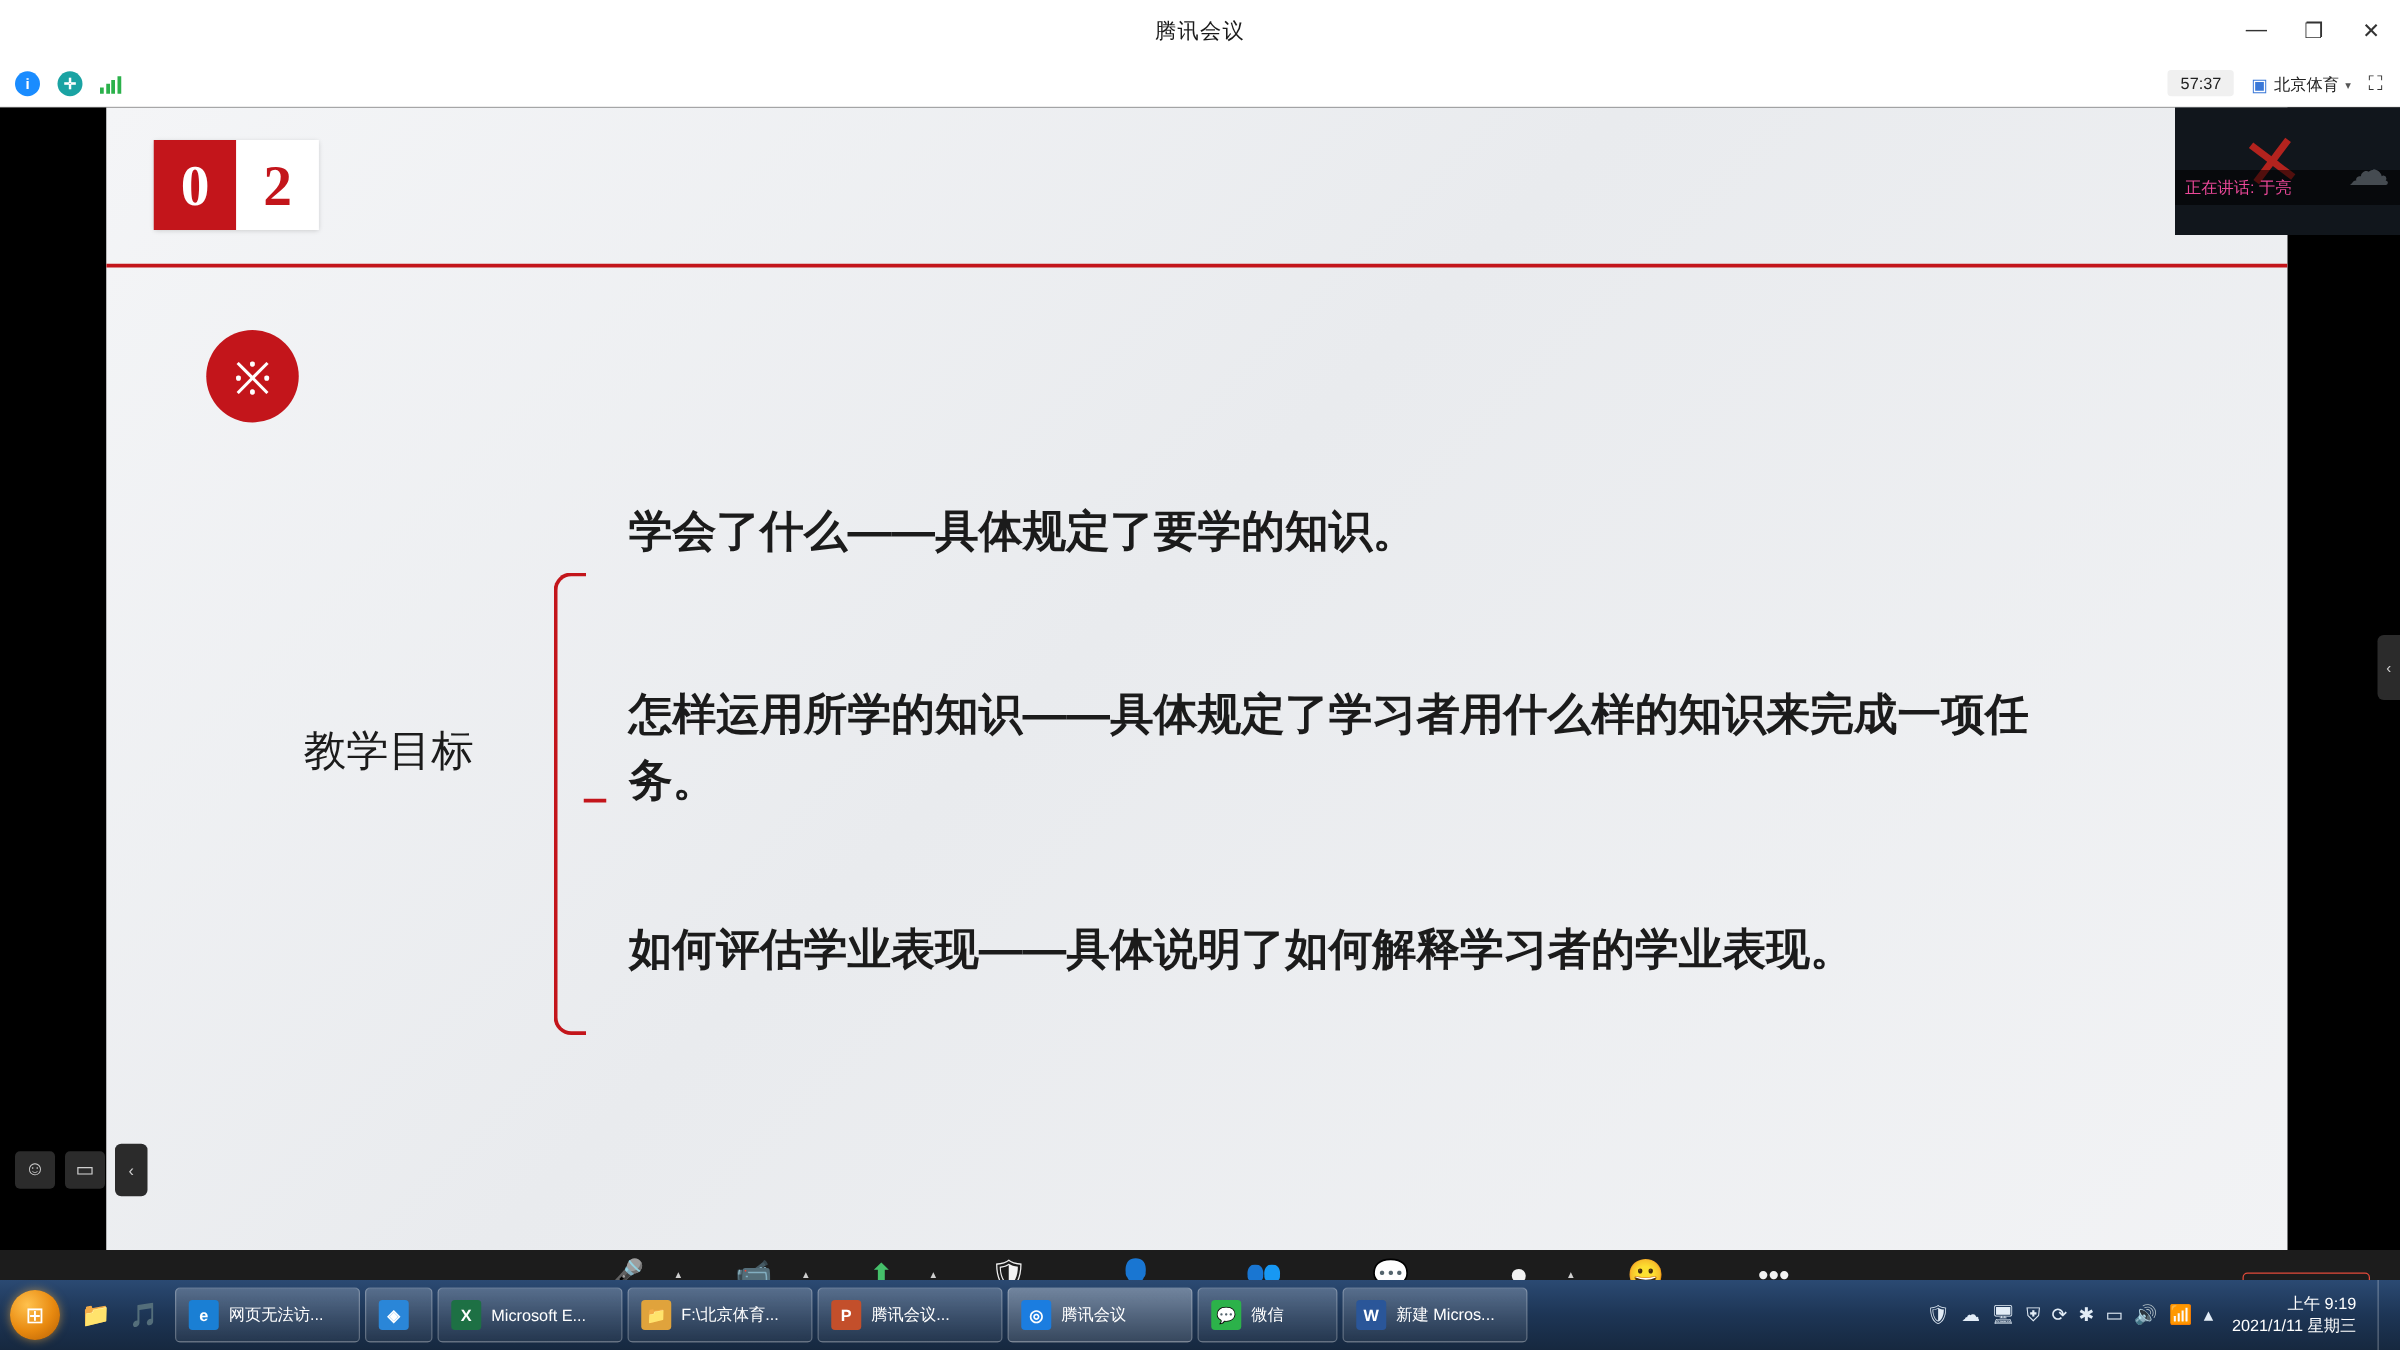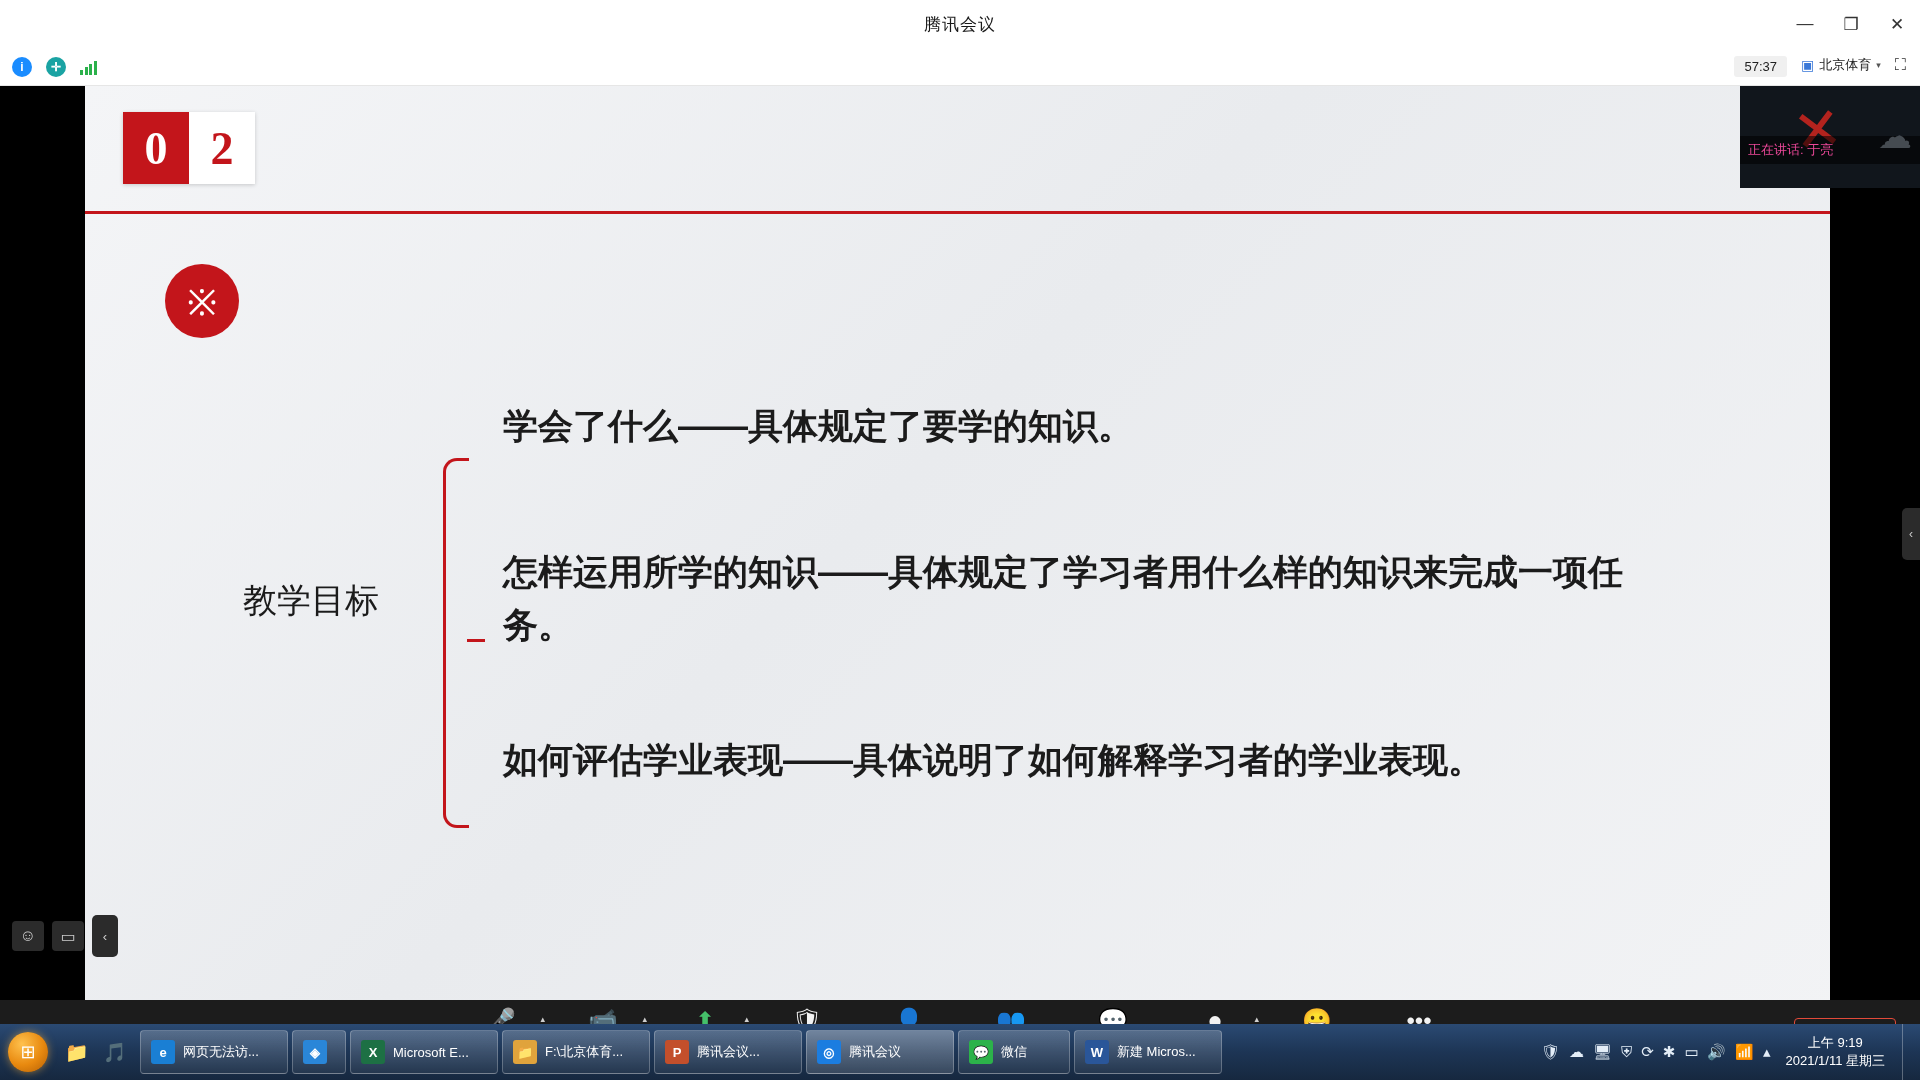--- a/index.html
+++ b/index.html
@@ -44,21 +44,21 @@
   .ico-info { background: #1a8cff; }
   .ico-shield { background: #1aa3a3; }
   .ico-signal { display: flex; align-items: flex-end; gap: 1.5px; height: 16px; }
   .ico-signal i { width: 3px; background: #2bb14b; display: block; }
   .ico-signal i:nth-child(1) { height: 5px; }
   .ico-signal i:nth-child(2) { height: 8px; }
   .ico-signal i:nth-child(3) { height: 11px; }
   .ico-signal i:nth-child(4) { height: 14px; }
 
   .subbar-right {
-    margin-left: auto; display: flex; align-items: flex-start; gap: 14px; padding-right: 14px; padding-left: 44px;
+    margin-left: auto; display: flex; align-items: flex-end; gap: 14px; padding-right: 14px; padding-left: 44px;
   }
   .timer-box {
     background: #f0f0f0; border-radius: 3px; padding: 3px 10px;
     font-size: 13px; color: #222;
   }
   .view-switch {
     display: flex; align-items: center; gap: 5px;
     font-size: 13px; color: #222;
   }
   .view-switch .glyph { color: #3a78d8; font-size: 14px; }
@@ -238,21 +238,21 @@
   .task .tico {
     width: 24px; height: 24px; border-radius: 3px;
     display: flex; align-items: center; justify-content: center;
     font-size: 13px; font-weight: bold; color: #fff;
   }
   .tray {
     margin-left: auto; display: flex; align-items: center; gap: 9px; padding-right: 8px;
     color: #e3edf7; font-size: 15px;
   }
   .clock {
-    text-align: center; color: #fff; font-size: 13px; line-height: 1.35;
+    text-align: right; color: #fff; font-size: 13px; line-height: 1.35;
     padding: 0 8px 0 6px; min-width: 104px;
   }
   .show-desktop {
     width: 10px; height: 56px; border-left: 1px solid rgba(255,255,255,0.3);
   }
 </style>
 </head>
 <body>
 
 <div class="titlebar">

